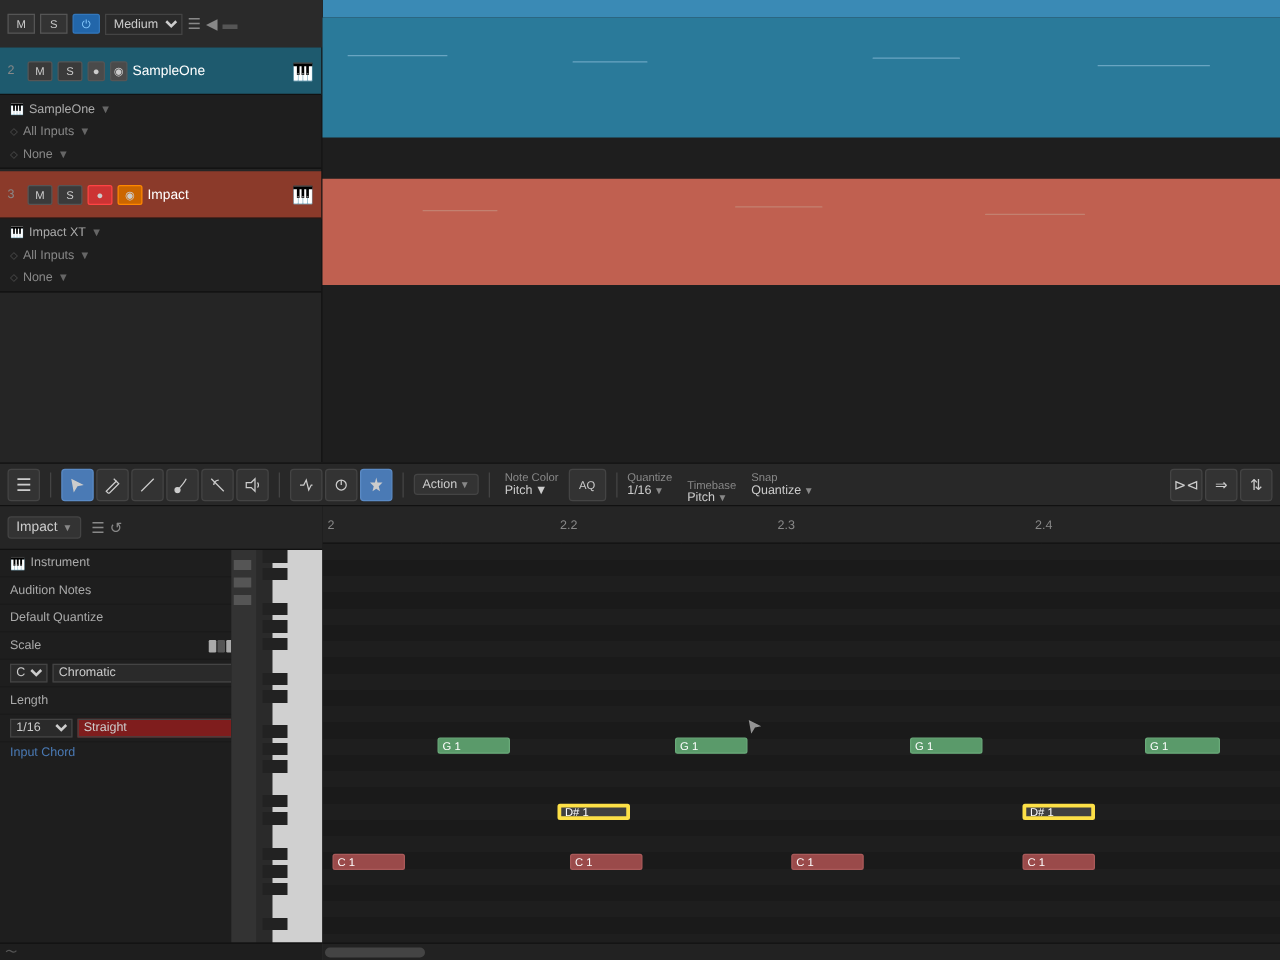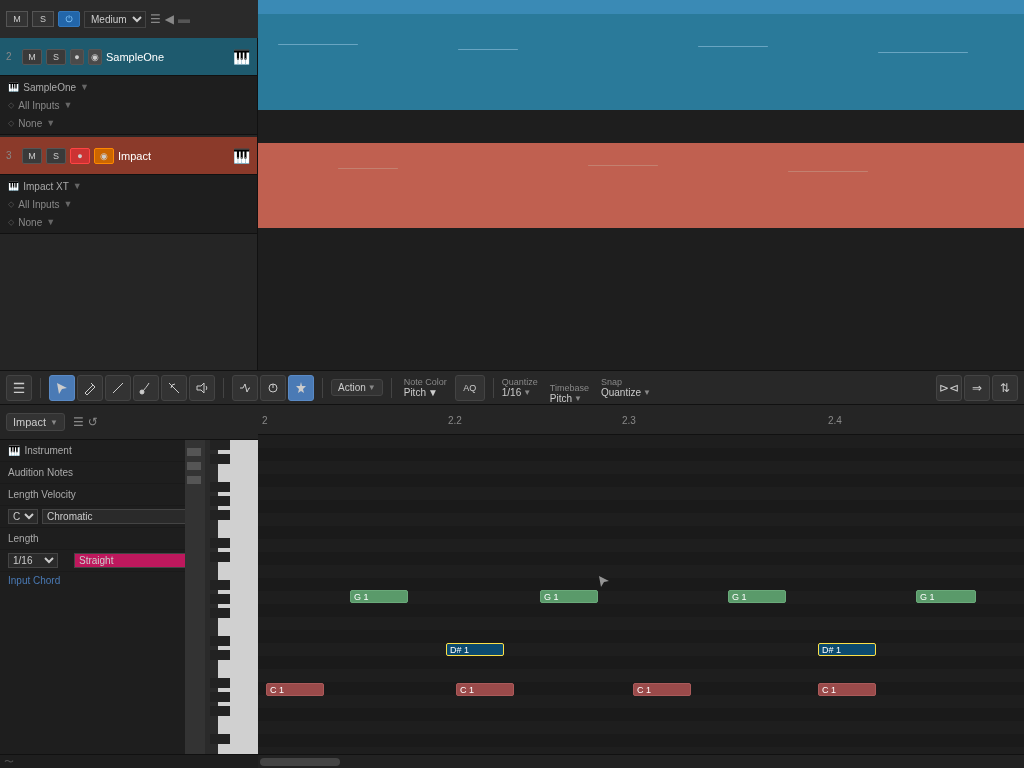--- a/index.html
+++ b/index.html
@@ -63,21 +63,21 @@
     .piano-keys { position: absolute; top: 70px; left: 185px; width: 73px; height: 328px; background: #222; overflow: hidden; }
 
     
     .grid-area { position: absolute; top: 35px; left: 258px; width: 766px; height: 363px; background: #1e1e1e; overflow: hidden; }
     .timeline-bar { position: absolute; top: 0; left: 0; width: 100%; height: 30px; background: #252525; border-bottom: 1px solid #111; display: flex; align-items: center; }
     .timeline-marker { position: absolute; top: 0; height: 30px; display: flex; align-items: center; color: #888; font-size: 10px; }
 
     
     .note { position: absolute; height: 13px; border-radius: 2px; display: flex; align-items: center; padding-left: 3px; font-size: 9px; color: #fff; cursor: pointer; overflow: hidden; }
     .note.green { background: #5a9a6a; border: 1px solid #6aaa7a; }
-    .note.teal { background: #0c4a6e; border: 1px solid #fde047; }
+    .note.teal { background: #404040; border: 3px solid #fde047; }
     .note.red { background: #9a4a4a; border: 1px solid #aa5a5a; }
 
     
     .scroll-bar { position: absolute; bottom: 0; left: 258px; width: 766px; height: 14px; background: #222; border-top: 1px solid #111; display: flex; align-items: center; padding: 0 2px; }
     .scroll-thumb { height: 8px; width: 80px; background: #444; border-radius: 4px; }
     .scroll-left-panel { position: absolute; bottom: 0; left: 0; width: 258px; height: 14px; background: #1e1e1e; border-top: 1px solid #111; display: flex; align-items: center; padding: 0 4px; }
 
     
     .top-bar { position: absolute; top: 0; left: 258px; width: 766px; height: 14px; background: #3a8ab5; }
 
@@ -324,45 +324,62 @@
       <span style="color:#888;font-size:9px;">M</span>
       <span style="color:#888;font-size:9px;margin-left:4px;">S</span>
     </div>
 
     <div class="prop-row">
       <span class="prop-label">Audition Notes</span>
       <input type="checkbox" checked="" class="prop-check" style="">
     </div>
 
     <div class="prop-row">
-      <span class="prop-label">Length Velocity</span>
+      <span class="prop-label">Default Quantize</span>
       <span class="prop-val">80%</span>
     </div>
 
+    <div class="prop-row">
+      <span class="prop-label">Scale</span>
+      <div class="scale-bar">
+        <div class="scale-key active"></div>
+          <div class="scale-key"></div>
+          <div class="scale-key active"></div>
+        <div class="scale-key"></div>
+          <div class="scale-key active"></div>
+          <div class="scale-key active"></div>
+        <div class="scale-key"></div>
+          <div class="scale-key active"></div>
+          <div class="scale-key"></div>
+        <div class="scale-key active"></div>
+          <div class="scale-key"></div>
+          <div class="scale-key active"></div>
+      </div>
+    </div>
 
     <div class="prop-row">
       <select style="background:#2a2a2a;border:1px solid #444;color:#ccc;font-size:10px;width:30px;">
         <option>C</option>
       </select>
       <select style="background:#2a2a2a;border:1px solid #444;color:#ccc;font-size:10px;flex:1;margin-left:4px;">
         <option>Chromatic</option>
       </select>
       <span style="color:#666;font-size:9px;">▼</span>
     </div>
 
     <div class="prop-row">
       <span class="prop-label">Length</span>
       <div style="background:#4a7ab5;color:#fff;padding:1px 4px;border-radius:2px;font-size:10px;cursor:pointer;">Q</div>
     </div>
 
     <div class="prop-row">
       <select style="background:#2a2a2a;border:1px solid #444;color:#ccc;font-size:10px;width:50px;">
         <option>1/16</option>
       </select>
-      <select style="background:#be185d;border:1px solid #444;color:#ccc;font-size:10px;flex:1;margin-left:16px;">
+      <select style="background:#7f1d1d;border:1px solid #444;color:#ccc;font-size:10px;flex:1;margin-left:4px;">
         <option>Straight</option>
       </select>
       <div class="dot"></div>
     </div>
 
 
     <div style="padding:2px 8px;">
       <span style="color:#4a7ab5;font-size:10px;cursor:pointer;">Input Chord</span>
     </div>
   </div>

